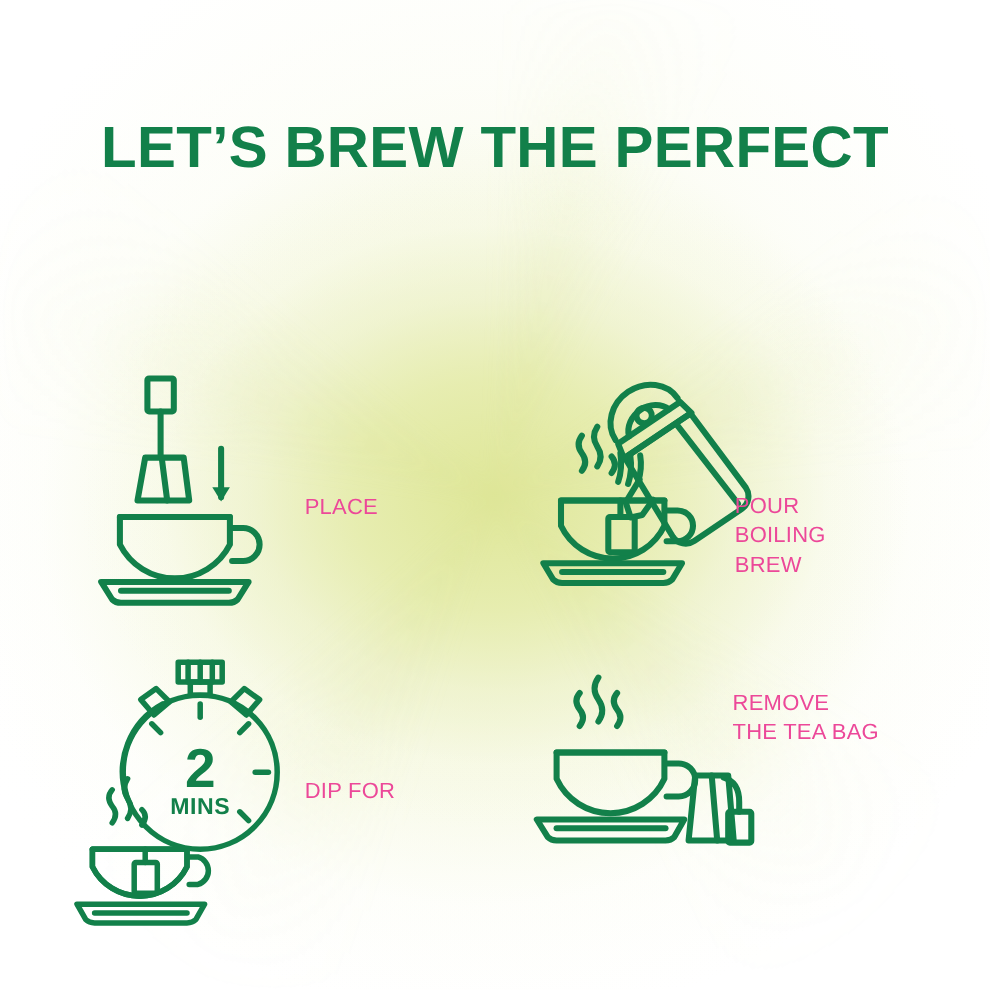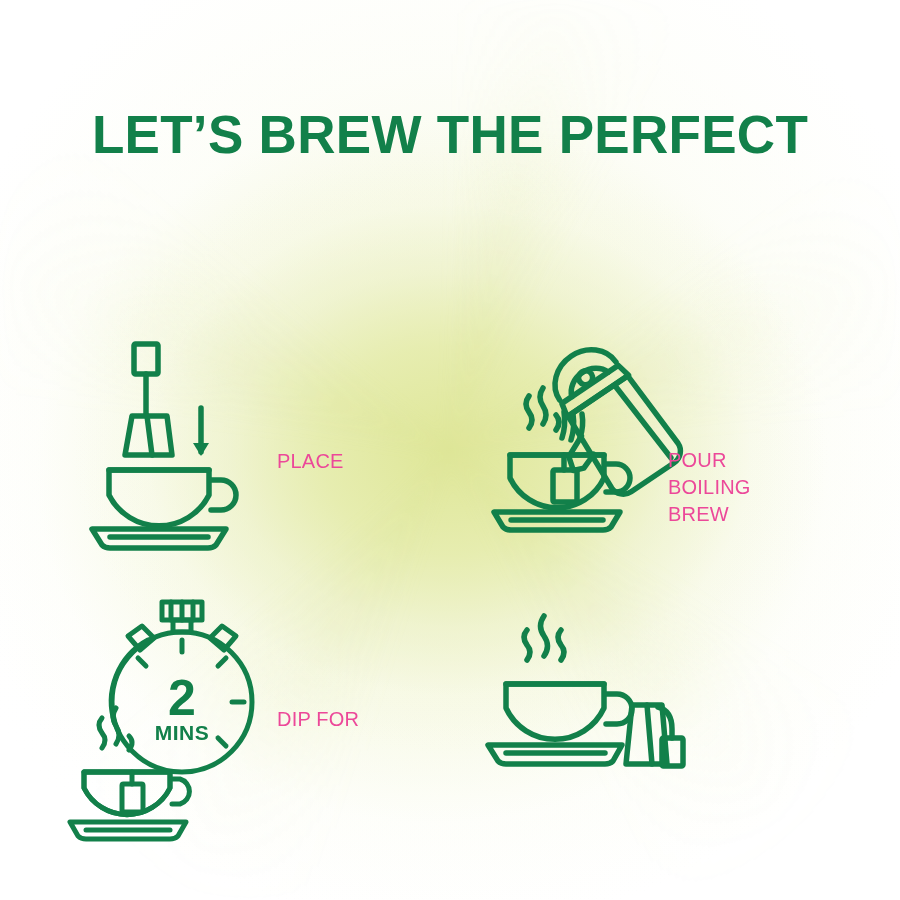--- a/index.html
+++ b/index.html
@@ -300,15 +300,19 @@
         </g>
 
         <g>
           <path d="M146 93 L176 93 L181 152 L140 152 Z"></path>
           <path d="M161 93 L166 152"></path>
           <path d="M172 95 q14 4 14 22 L186 126"></path>
           <rect x="176" y="126" width="21" height="28" rx="1.5"></rect>
         </g>
       </svg>
     </div>
+    <div class="step-label">
+      <span class="lbl-line">REMOVE</span>
+      <span class="lbl-line">THE TEA BAG</span>
+    </div>
   </div>
 
 </div>
 
 </body></html>

